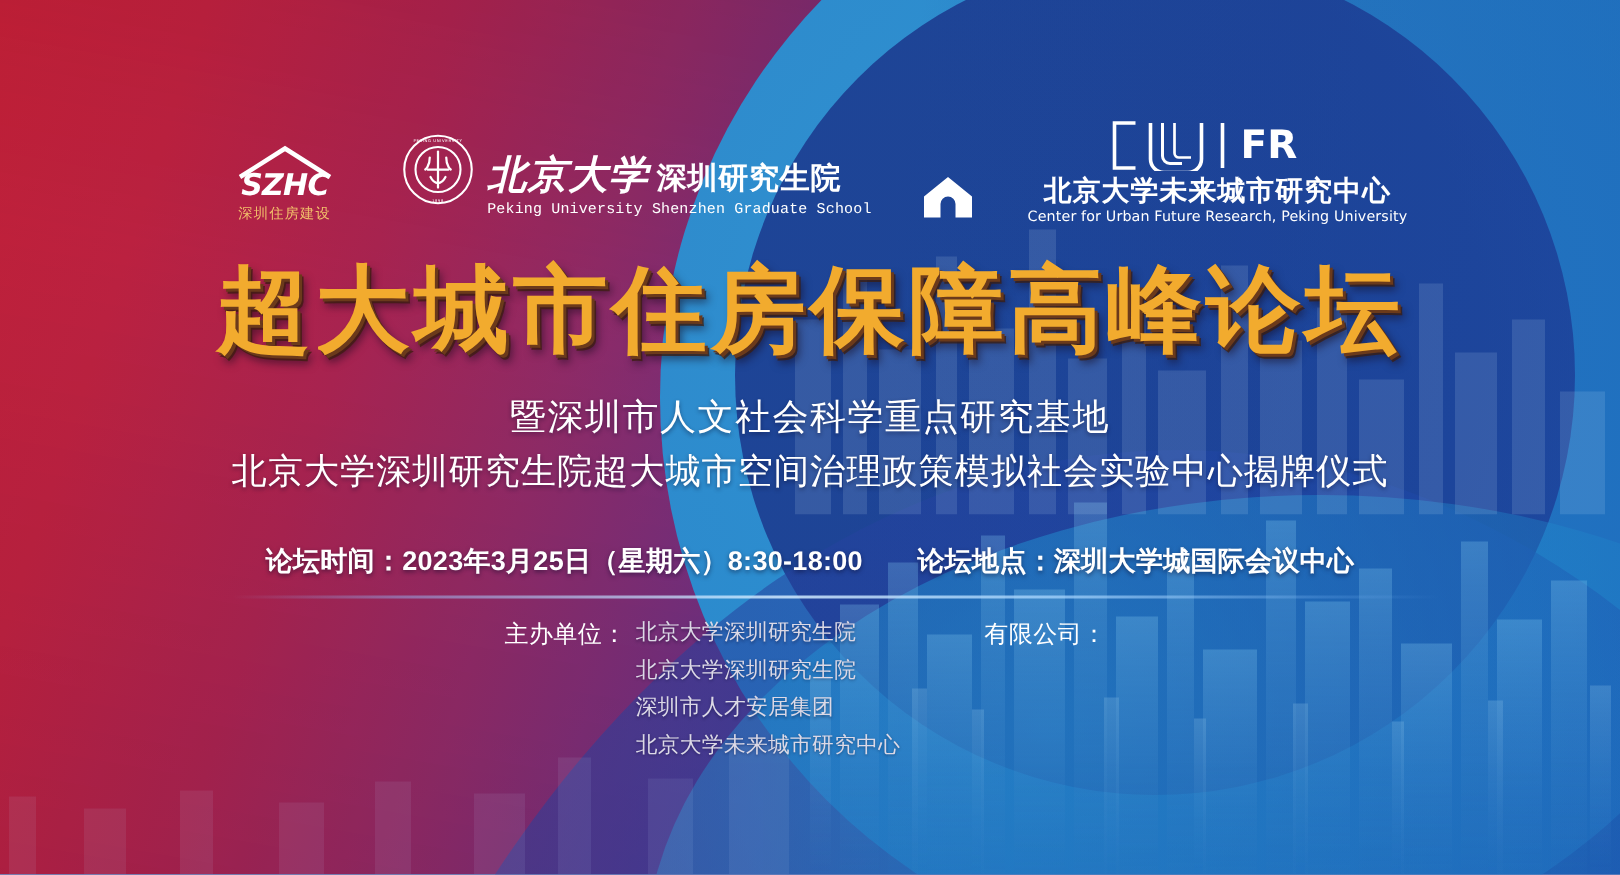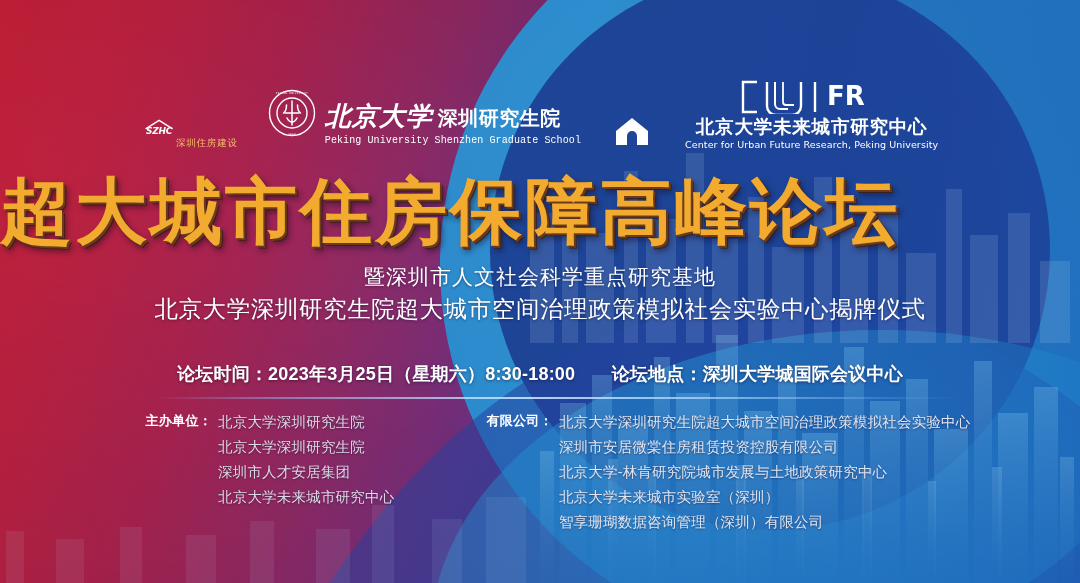--- a/index.html
+++ b/index.html
@@ -114,21 +114,21 @@
     top: 72px; left: 0; right: 0;
     height: 80px;
     display: flex;
     align-items: flex-end;
     justify-content: center;
     gap: 0;
   }
   .logo { display: flex; align-items: center; color: #fff; }
 
   
-  .logo-szhc { width: 96px; flex-direction: row; align-items: flex-end;
+  .logo-szhc { width: 96px; flex-direction: column; align-items: center;
                margin-right: 30px; padding-bottom: 4px; }
   .szhc-mark { position: relative; width: 76px; height: 40px; }
   .szhc-mark svg { display:block; width:100%; height:100%; }
   .szhc-cn {
     margin-top: 2px; font-size: 9.5px; letter-spacing: .8px;
     color: #f2c06a; white-space: nowrap; line-height: 1.1;
   }
 
   
   .logo-pku { align-items: center; gap: 9px; margin-right: 34px; padding-bottom: 6px; }
@@ -157,41 +157,41 @@
   .cufr-mark svg { display:block; width:100%; height:100%; }
   .cufr-cn { font-size: 18.5px; font-weight: 700; letter-spacing: .8px;
              margin-top: 3px; white-space: nowrap; line-height: 1.1; }
   .cufr-en { font-size: 9.5px; letter-spacing: .1px; margin-top: 2px; white-space: nowrap;
              font-family: "DejaVu Sans", sans-serif; }
 
   
   .title {
     position: absolute;
     top: 176px; left: 0; right: 0;
-    text-align: left;
-    font-family: Liberation Serif, serif;
-    font-size: 72px;
+    text-align: center;
+    font-family: Liberation Sans, sans-serif;
+    font-size: 63px;
     font-weight: bold;
     letter-spacing: 3px;
     line-height: 1;
     color: #f2ab2e;
     text-shadow:
        2px 2px 0 #6b3a1b,
        3px 3px 0 rgba(60,30,15,.75),
        4px 5px 6px rgba(20,10,30,.55);
   }
 
   
   .subtitle {
     position: absolute;
     top: 262px; left: 0; right: 0;
     text-align: center;
     color: #fff;
   }
-  .sub1 { font-size: 21px; letter-spacing: 1px; line-height: 1.45;
+  .sub1 { font-size: 24px; letter-spacing: 1px; line-height: 1.45;
           text-shadow: 0 1px 3px rgba(10,10,40,.45); }
   .sub2 { font-size: 23.5px; letter-spacing: .6px; line-height: 1.45;
           text-shadow: 0 1px 3px rgba(10,10,40,.45); }
 
   
   .meta {
     position: absolute;
     top: 362px; left: 0; right: 0;
     text-align: center;
     color: #fff;
@@ -219,24 +219,23 @@
   .orgs {
     position: absolute;
     top: 410px; left: 0; right: 0;
     display: flex;
     justify-content: center;
     gap: 56px;
     color: #e8e6ef;
   }
   .org-block { display: flex; align-items: flex-start; }
   .org-label {
-    font-size: 13px; font-weight: bold; color: #fff;
+    font-size: 16px; font-weight: normal; color: #fff;
     white-space: nowrap; line-height: 1.72; letter-spacing: .3px;
     margin-right: 6px;
-    margin-left: 36px;
   }
   .org-list { list-style: none; }
   .org-list li {
     font-size: 14.5px; line-height: 1.72; white-space: nowrap;
     color: #dcd9e6; letter-spacing: .2px;
     text-shadow: 0 1px 2px rgba(10,10,40,.4);
   }
   .org-right .org-list li { color: #e2e4f0; }
 </style>
 </head>
@@ -432,24 +431,17 @@
       <ul class="org-list">
         <li>北京大学深圳研究生院</li>
         <li>北京大学深圳研究生院</li>
         <li>深圳市人才安居集团</li>
         <li>北京大学未来城市研究中心</li>
       </ul>
     </div>
 
     <div class="org-block org-right">
       <div class="org-label">有限公司：</div>
-      <ul class="org-list">
-        <li>北京大学深圳研究生院超大城市空间治理政策模拟社会实验中心</li>
-        <li>深圳市安居微棠住房租赁投资控股有限公司</li>
-        <li>北京大学-林肯研究院城市发展与土地政策研究中心</li>
-        <li>北京大学未来城市实验室（深圳）</li>
-        <li>智享珊瑚数据咨询管理（深圳）有限公司</li>
-      </ul>
     </div>
 
   </div>
 
 </div>
 
 </body></html>

